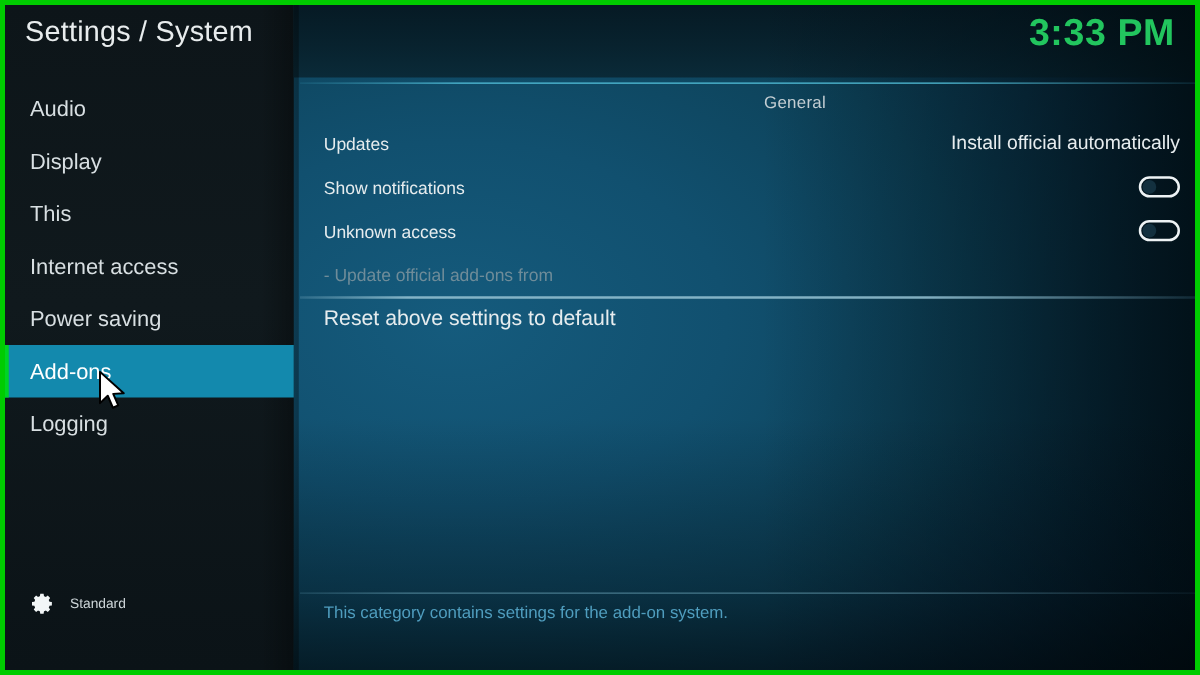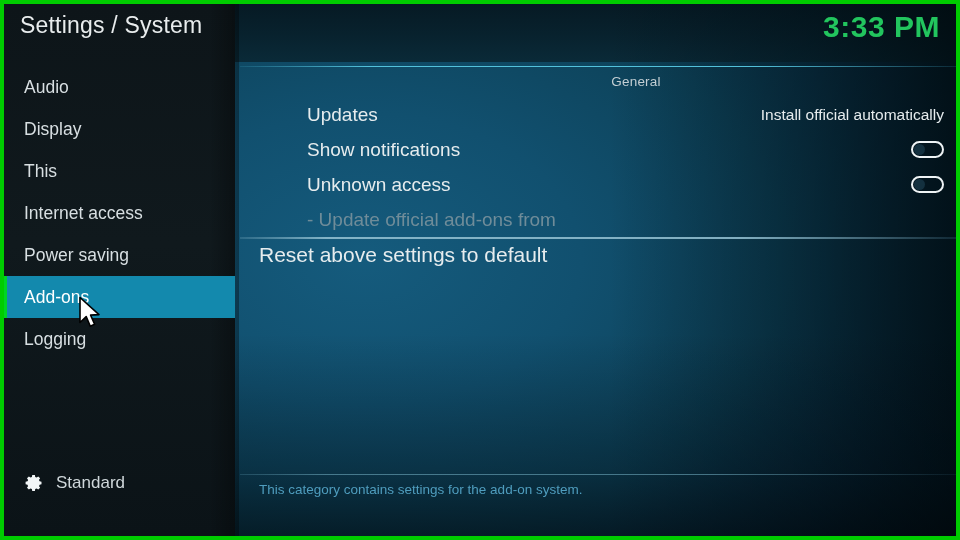--- a/index.html
+++ b/index.html
@@ -72,39 +72,39 @@
   .side-item.active:before{
     content:""; position:absolute; left:0; top:0; width:3px; height:100%;
     background:#00d424;
   }
 
   .profile {
     position:absolute; left:20px; top:469px;
     display:flex; align-items:center; gap:12px;
   }
   .gear { width:20px; height:20px; display:block; }
-  .profile-label { font-size:17px; color:#cfd7da; white-space:nowrap; }
+  .profile-label { font-size:11px; color:#cfd7da; white-space:nowrap; }
 
   
   .rule-top {
     position:absolute; left:236px; top:62px; width:716px; height:1px;
     background:linear-gradient(90deg, rgba(63,181,212,.15) 0%, rgba(86,200,226,.95) 18%, rgba(86,200,226,.95) 72%, rgba(40,120,150,.25) 100%);
   }
   .group-head {
     position:absolute; left:236px; top:70px; width:792px;
     text-align:center; font-size:13.5px; color:#c3ced3; letter-spacing:.2px;
   }
 
   .rows { position:absolute; left:236px; top:93px; width:716px; }
   .row {
     position:relative; height:35px; display:flex; align-items:center;
     padding:0 12px 0 19px;
   }
   .row .label {
-    font-size:19px; color:#e6ecee; white-space:nowrap;margin-left:48px;
+    font-size:14px; color:#e6ecee; white-space:nowrap;
   }
   .row .value {
     margin-left:auto; font-size:15.5px; color:#e6ecee; white-space:nowrap;
   }
   .row.disabled .label, .row.disabled .value { color:#6f8c99; }
 
   
   .toggle {
     margin-left:auto; width:33px; height:17px; border-radius:9px;
     border:2px solid #eef3f5; background:transparent;
@@ -116,21 +116,21 @@
   }
 
   .rule-mid {
     position:absolute; left:236px; top:233px; width:716px; height:1.5px;
     background:linear-gradient(90deg, rgba(120,170,190,.25) 0%, rgba(150,195,212,.85) 12%, rgba(150,195,212,.85) 70%, rgba(60,110,135,.25) 100%);
   }
   .row-reset {
     position:absolute; left:236px; top:238px; width:716px; height:26px;
     display:flex; align-items:center; padding-left:19px;
   }
-  .row-reset .label { font-size:21px; color:#e6ecee; white-space:nowrap; }
+  .row-reset .label { font-size:17px; color:#e6ecee; white-space:nowrap; }
 
   
   .rule-bottom {
     position:absolute; left:236px; top:470px; width:716px; height:1px;
     background:linear-gradient(90deg, rgba(90,150,172,.28) 0%, rgba(120,180,200,.55) 12%, rgba(120,180,200,.55) 66%, rgba(45,90,112,.18) 100%);
   }
   .footer-desc {
     position:absolute; left:255px; top:478px;
     font-size:13.5px; color:#4f9dbe; white-space:nowrap;
   }

